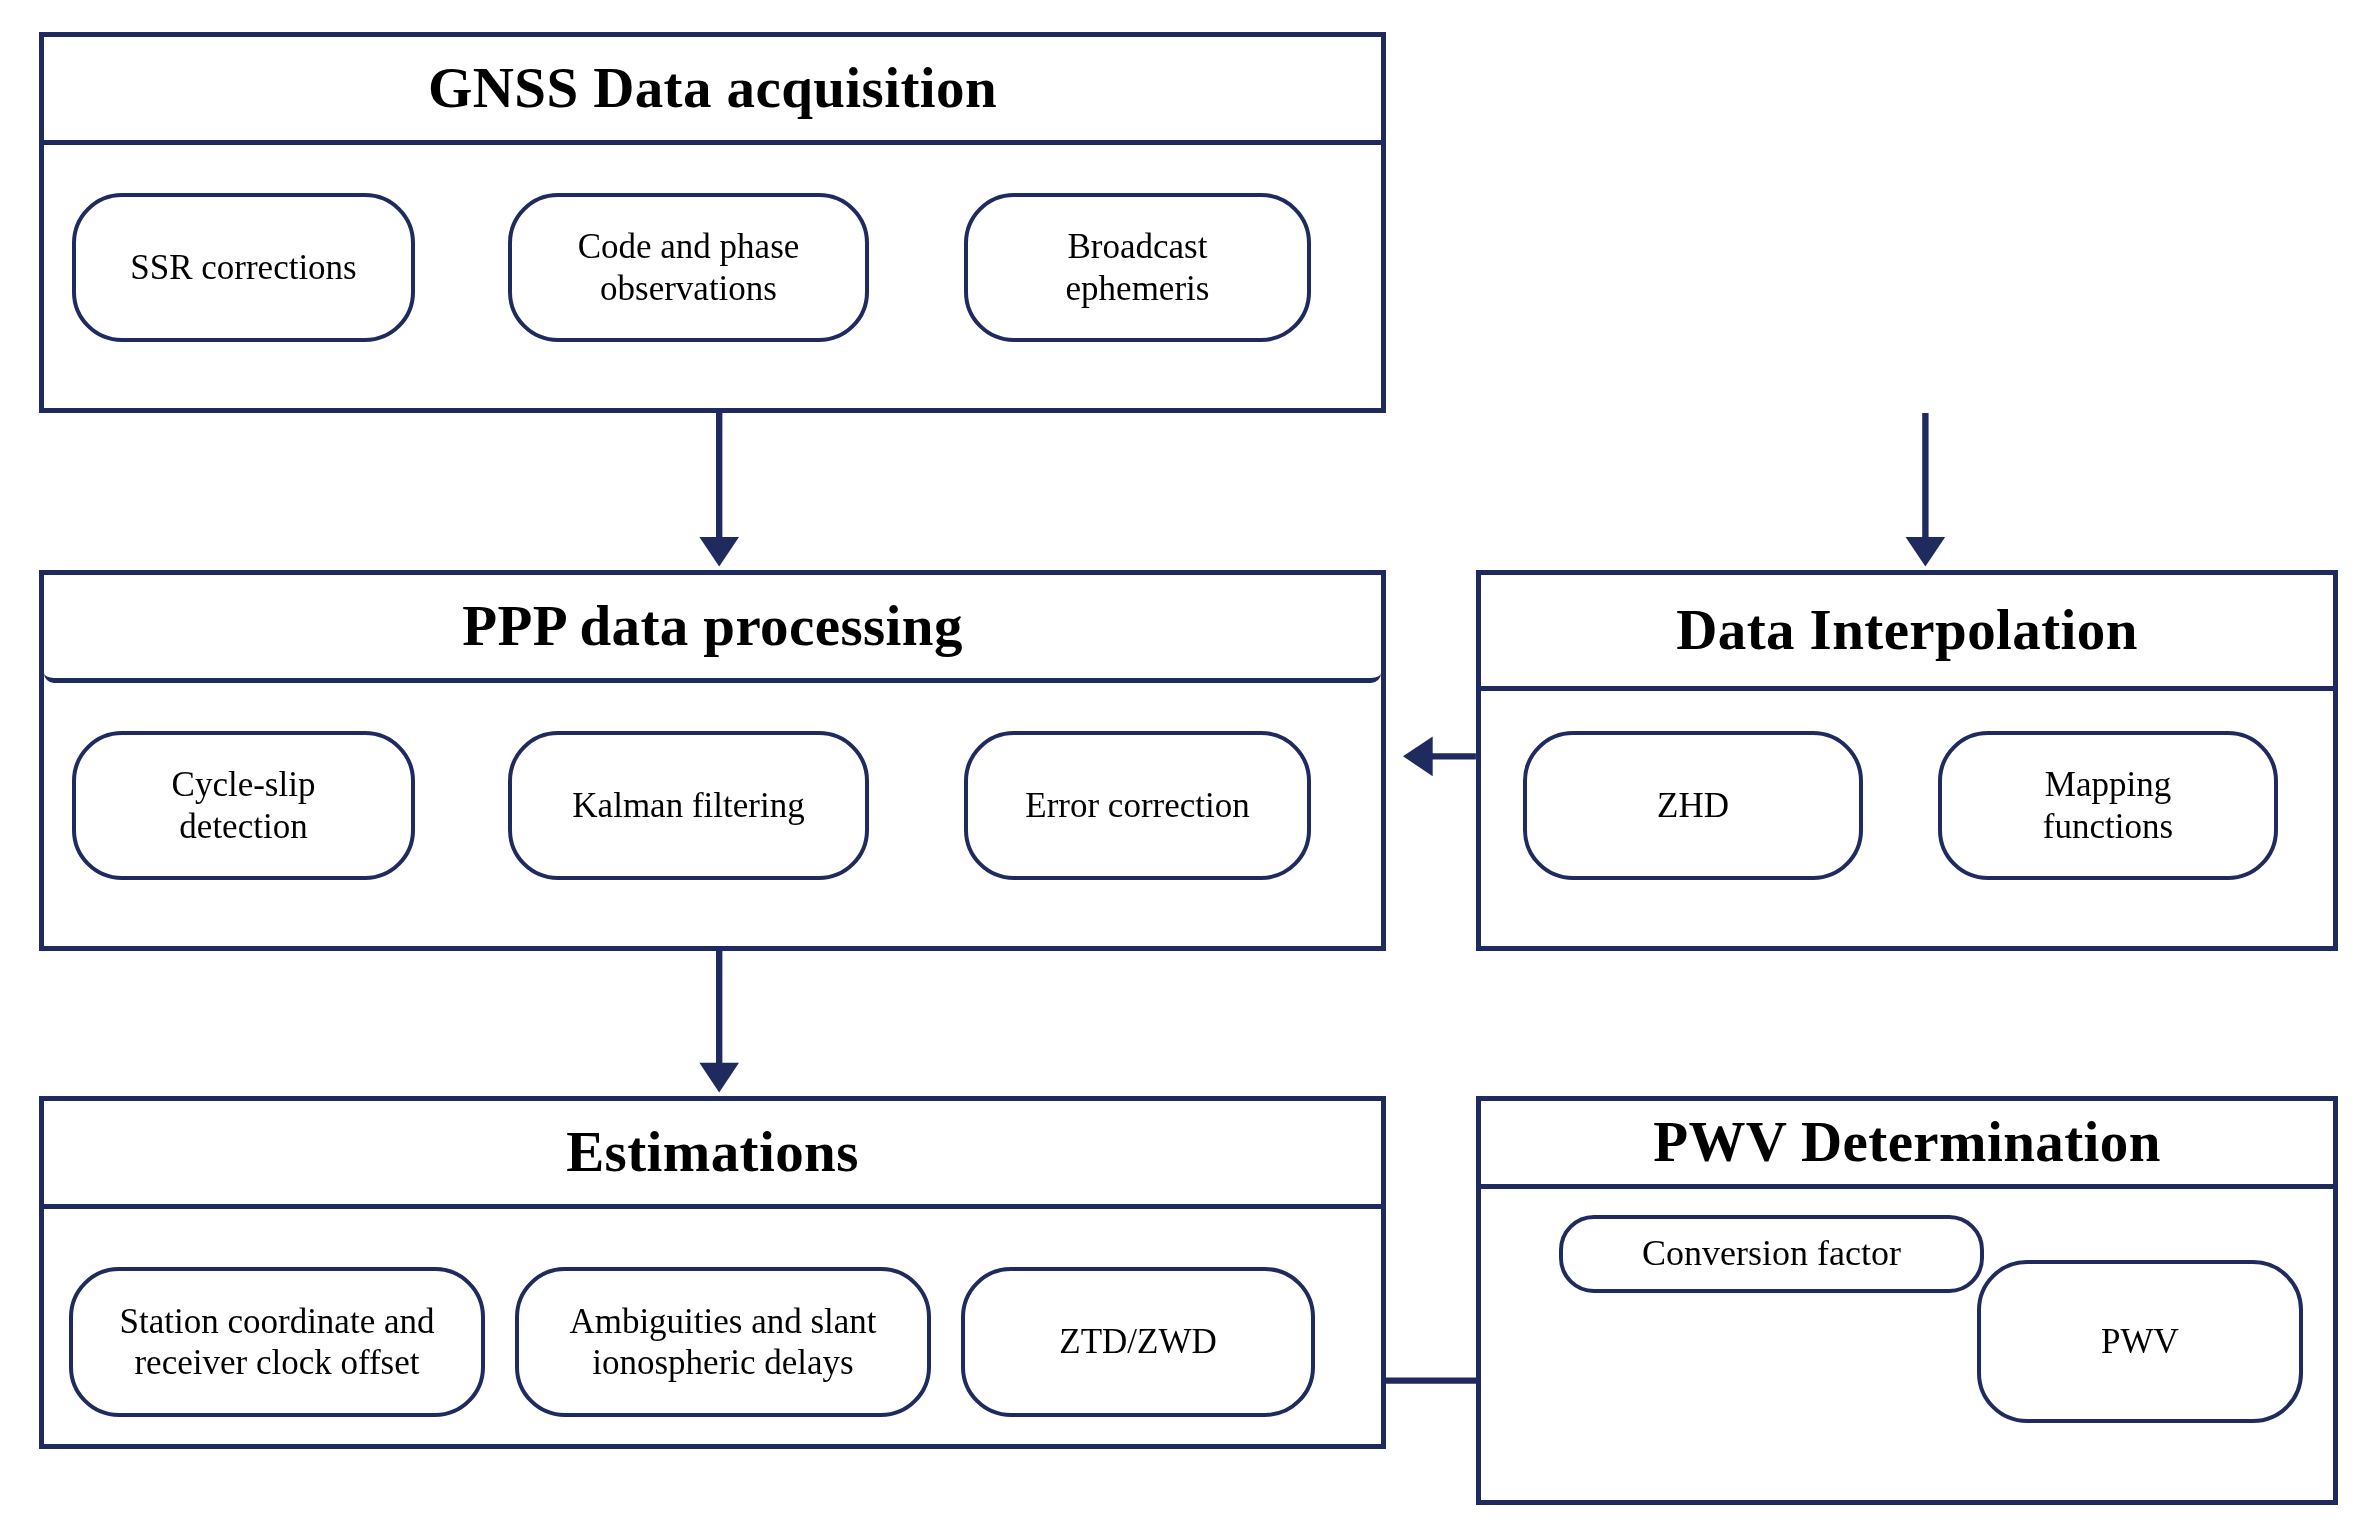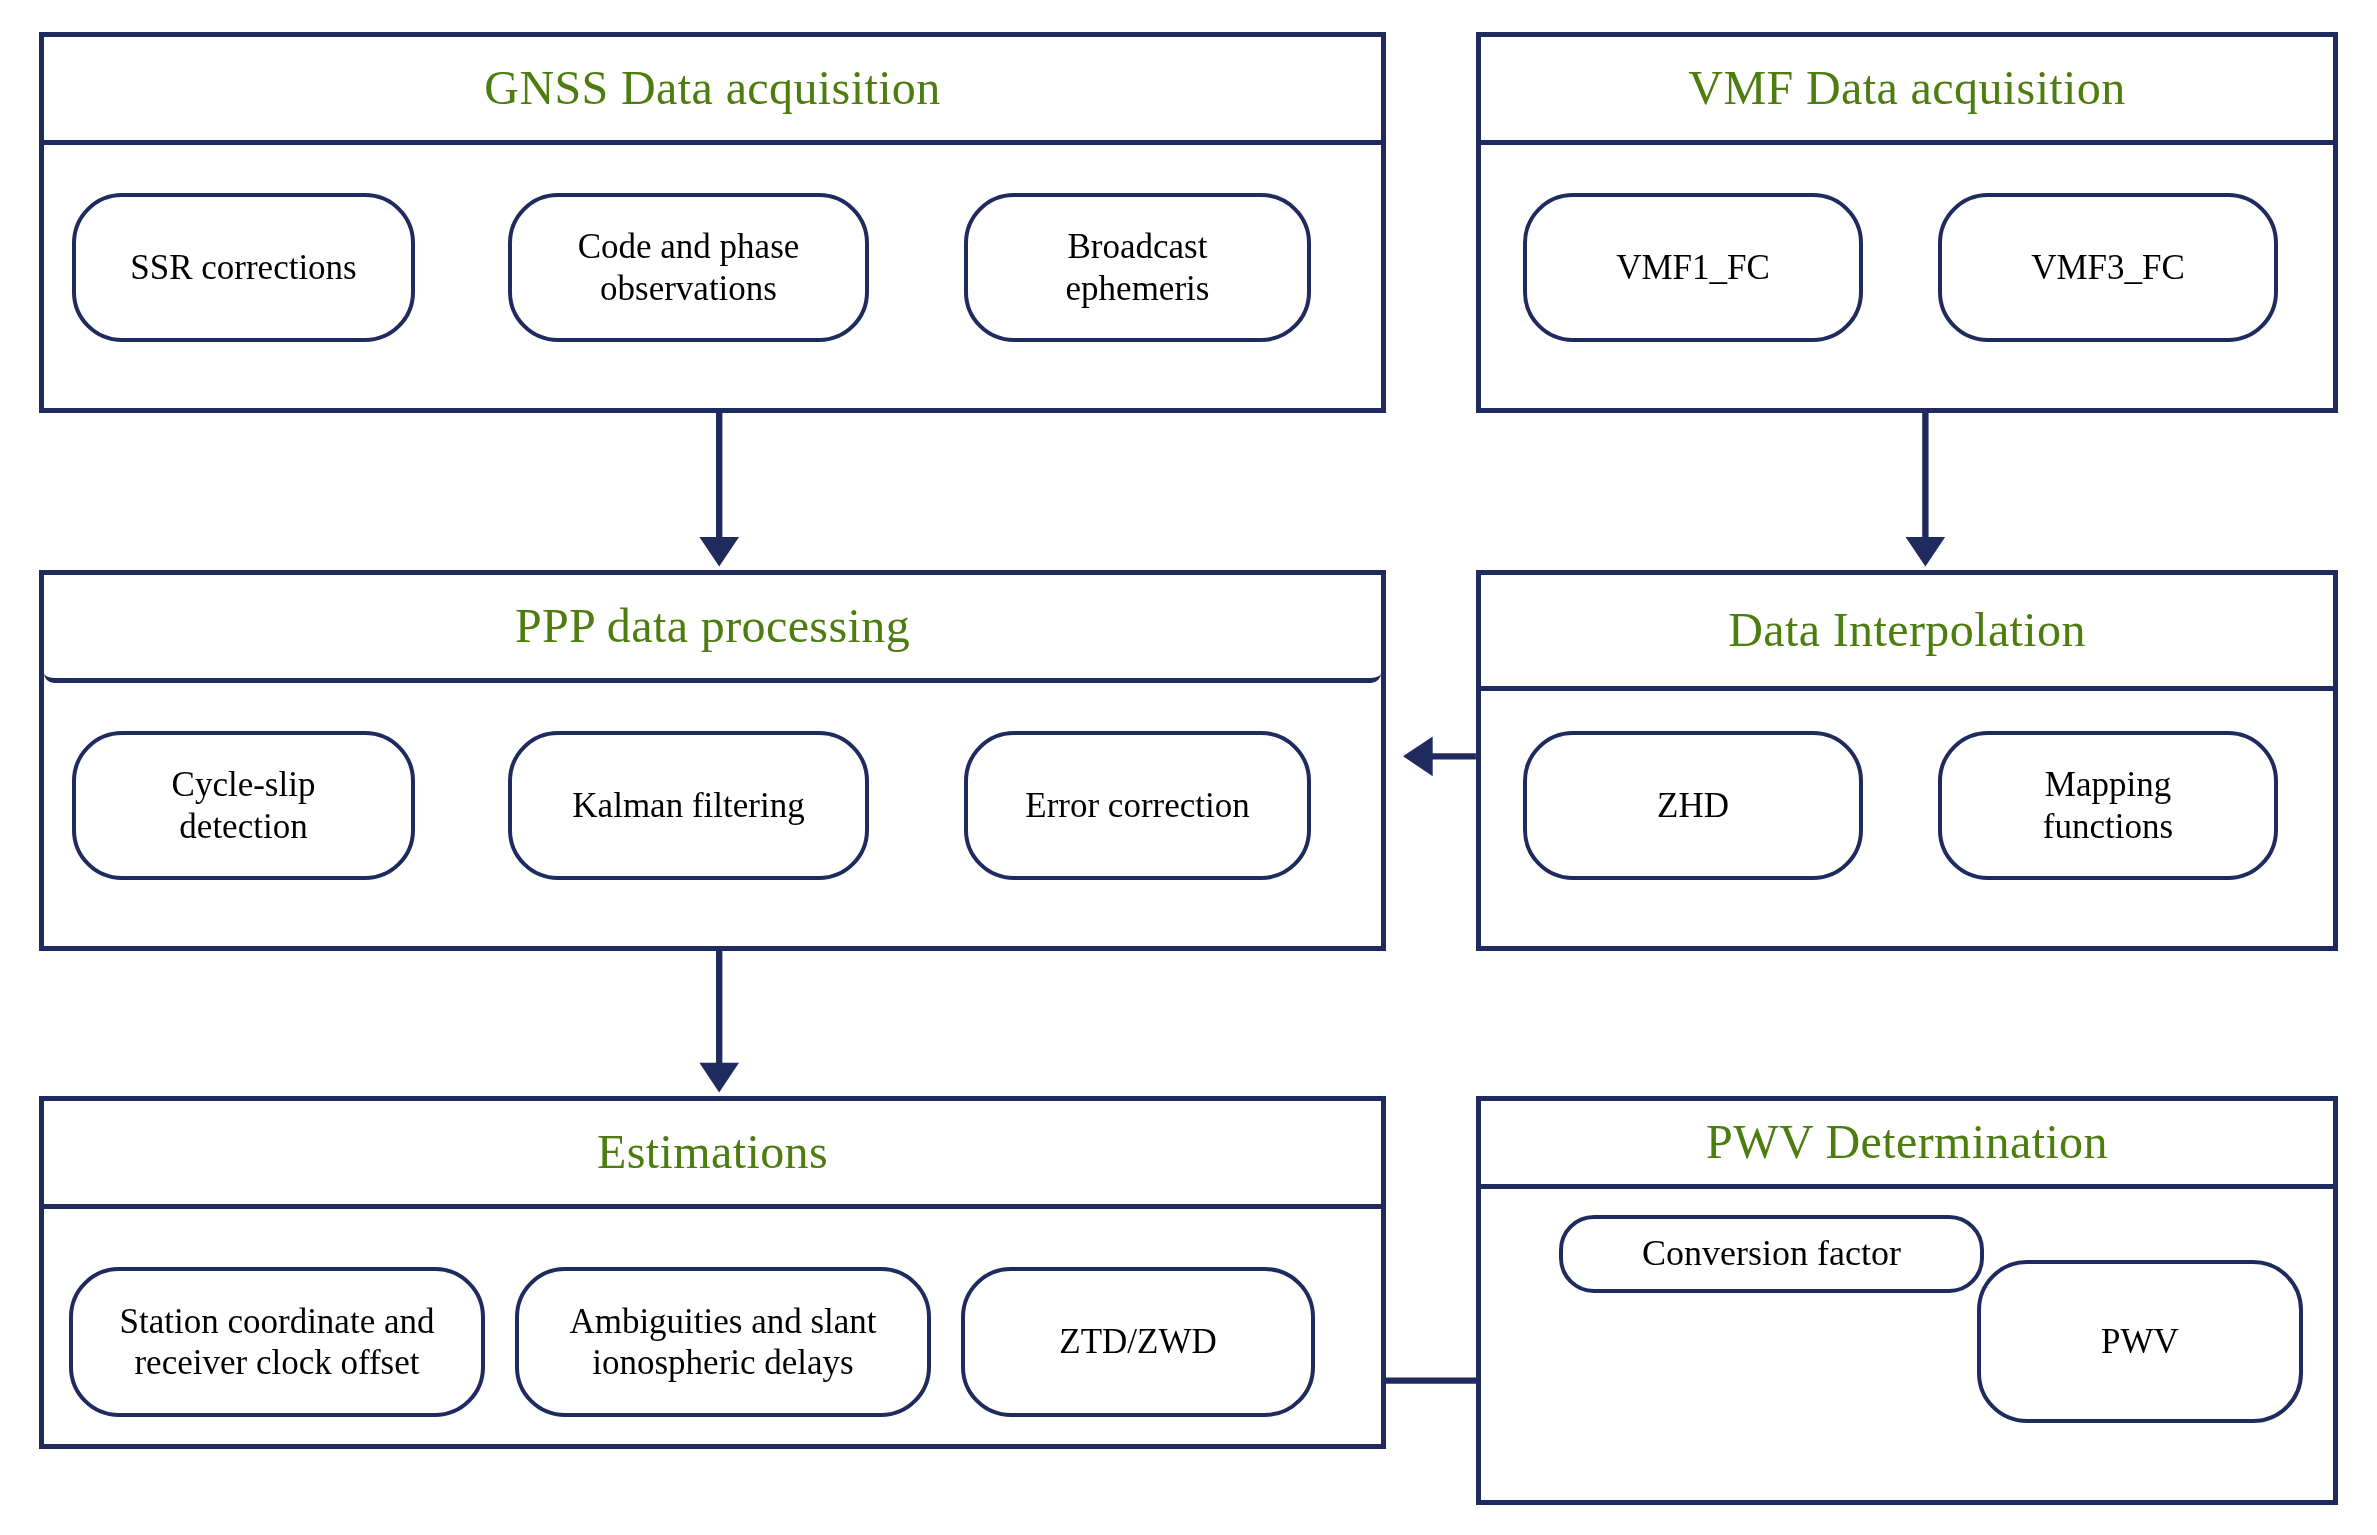--- a/index.html
+++ b/index.html
@@ -29,25 +29,26 @@
     left: 0;
     right: 0;
     top: 0;
     box-sizing: border-box;
     border-bottom: 5px solid #1f2a5e;
     display: flex;
     align-items: center;
     justify-content: center;
   }
   .panel-title {
-    font-size: 48px;
-    color: #4d7c0f;
+    font-size: 57px;
+    color: #000000;
     letter-spacing: 0.4px;
     white-space: nowrap;
     line-height: 1.1;
+    font-weight: bold;
   }
   .panel-body {
     position: absolute;
     left: 0;
     right: 0;
     bottom: 0;
   }
 
   
   .node {
@@ -140,33 +141,20 @@
         <span class="node-label">Code and phase
 observations</span>
       </div>
       <div class="node" style="left:920px; top:48px; width:347px; height:149px;">
         <span class="node-label">Broadcast
 ephemeris</span>
       </div>
     </div>
   </div>
 
-  <div class="panel" style="left:1476px; top:32px; width:862px; height:381px;">
-    <div class="panel-header" style="height:108px;">
-      <span class="panel-title">VMF Data acquisition</span>
-    </div>
-    <div class="panel-body" style="top:108px; height:268px;">
-      <div class="node" style="left:42px; top:48px; width:340px; height:149px;">
-        <span class="node-label">VMF1_FC</span>
-      </div>
-      <div class="node" style="left:457px; top:48px; width:340px; height:149px;">
-        <span class="node-label">VMF3_FC</span>
-      </div>
-    </div>
-  </div>
 
   <div class="panel" style="left:39px; top:570px; width:1347px; height:381px;">
     <div class="panel-header" style="height:108px;border-radius:10px;">
       <span class="panel-title">PPP data processing</span>
     </div>
     <div class="panel-body" style="top:108px; height:268px;">
       <div class="node" style="left:28px; top:48px; width:343px; height:149px;">
         <span class="node-label">Cycle-slip
 detection</span>
       </div>

